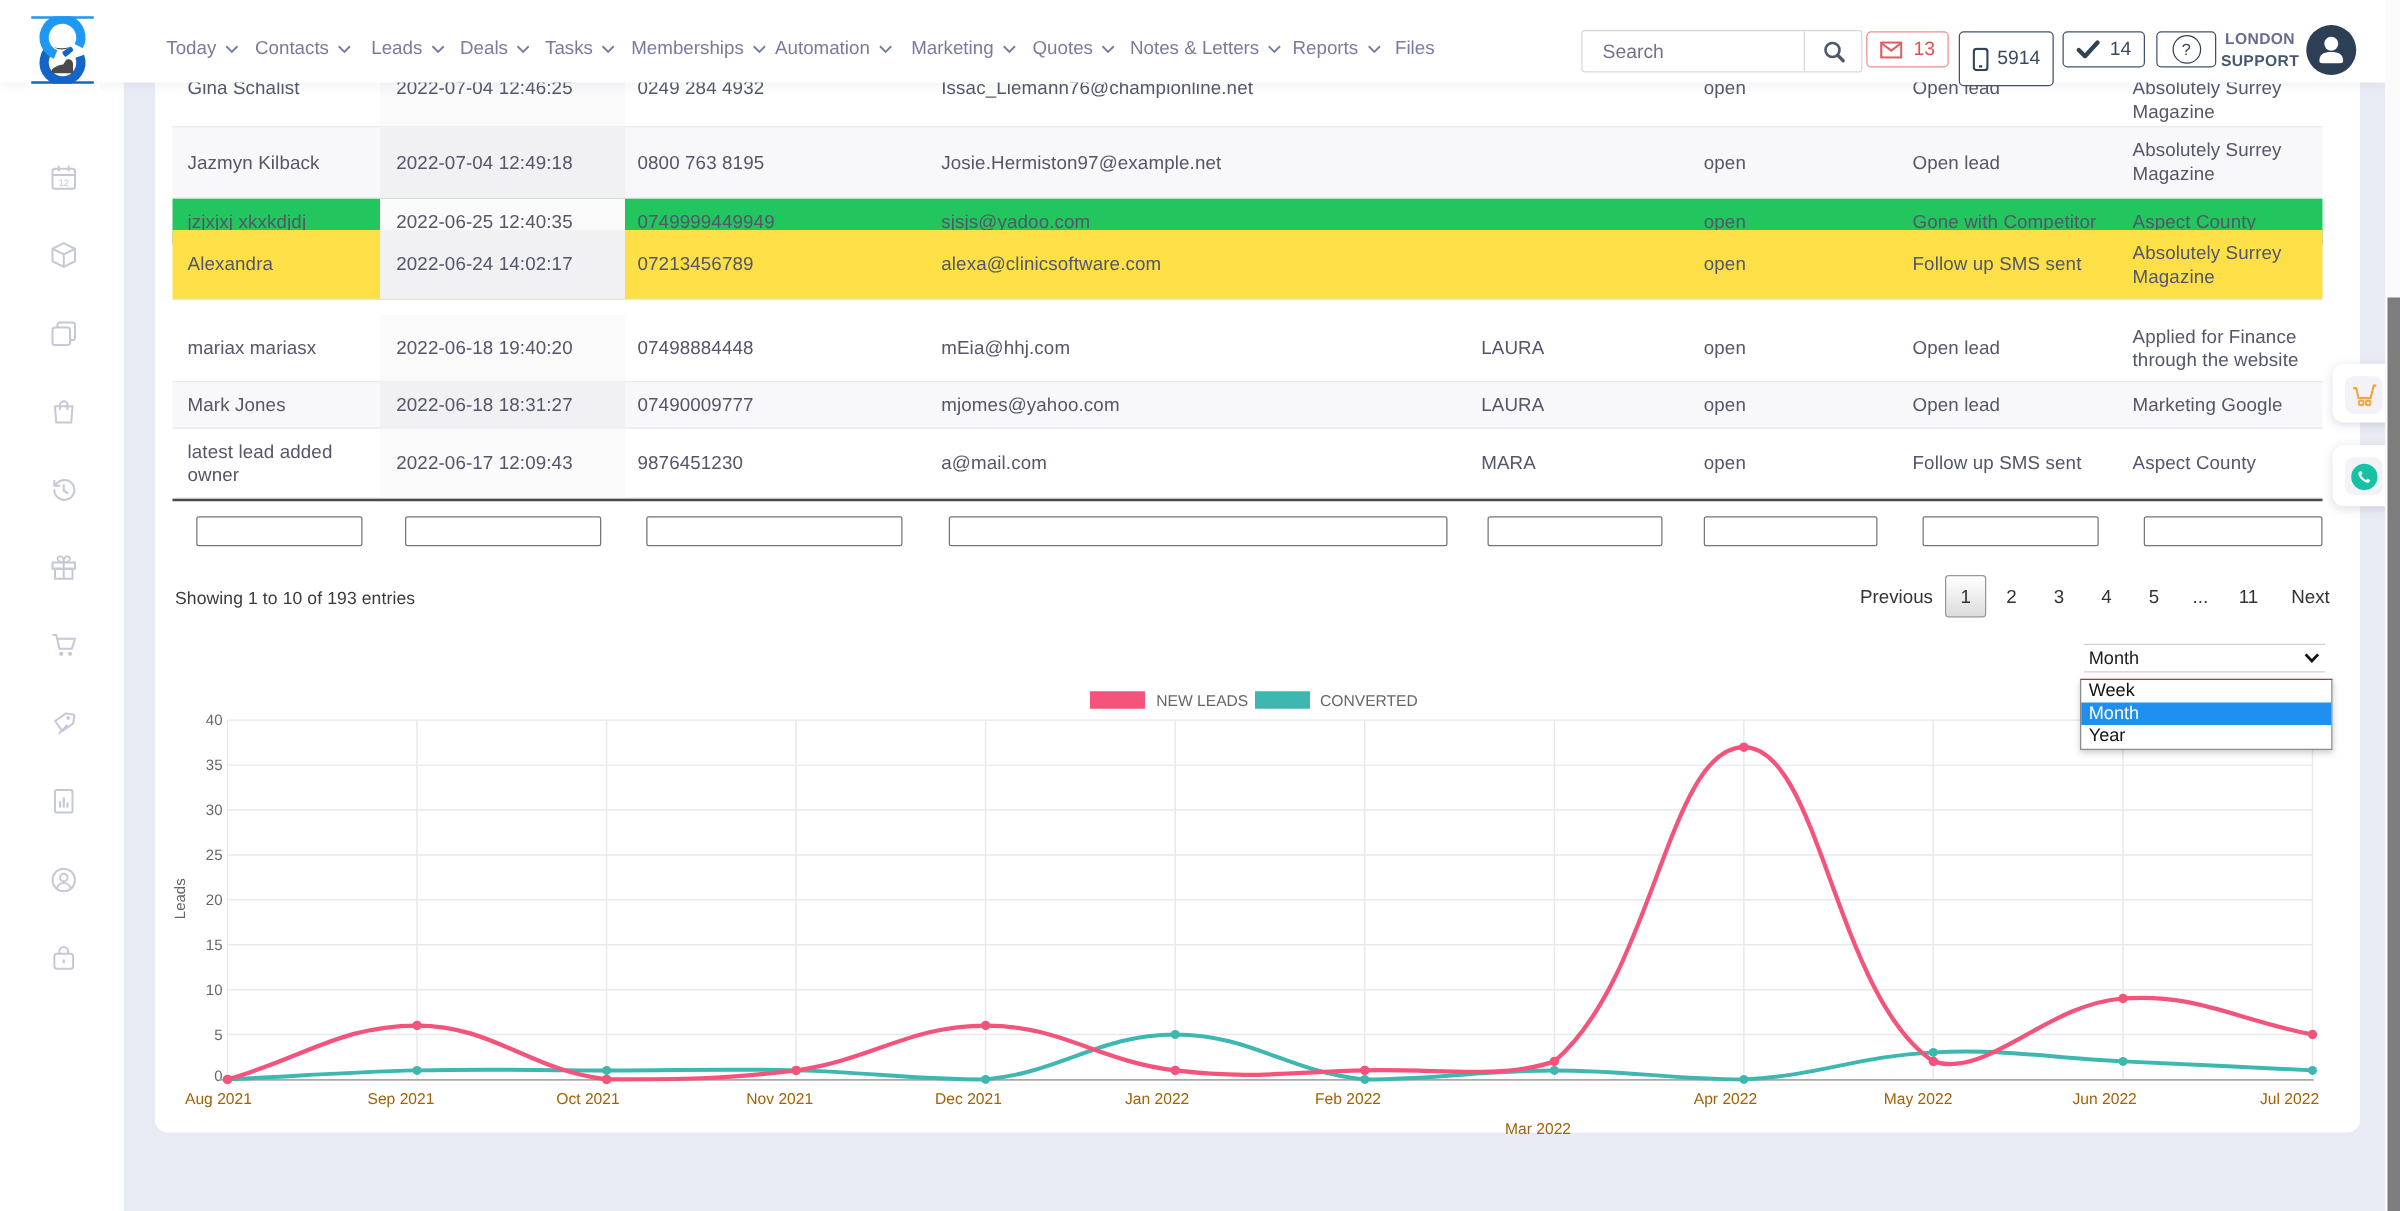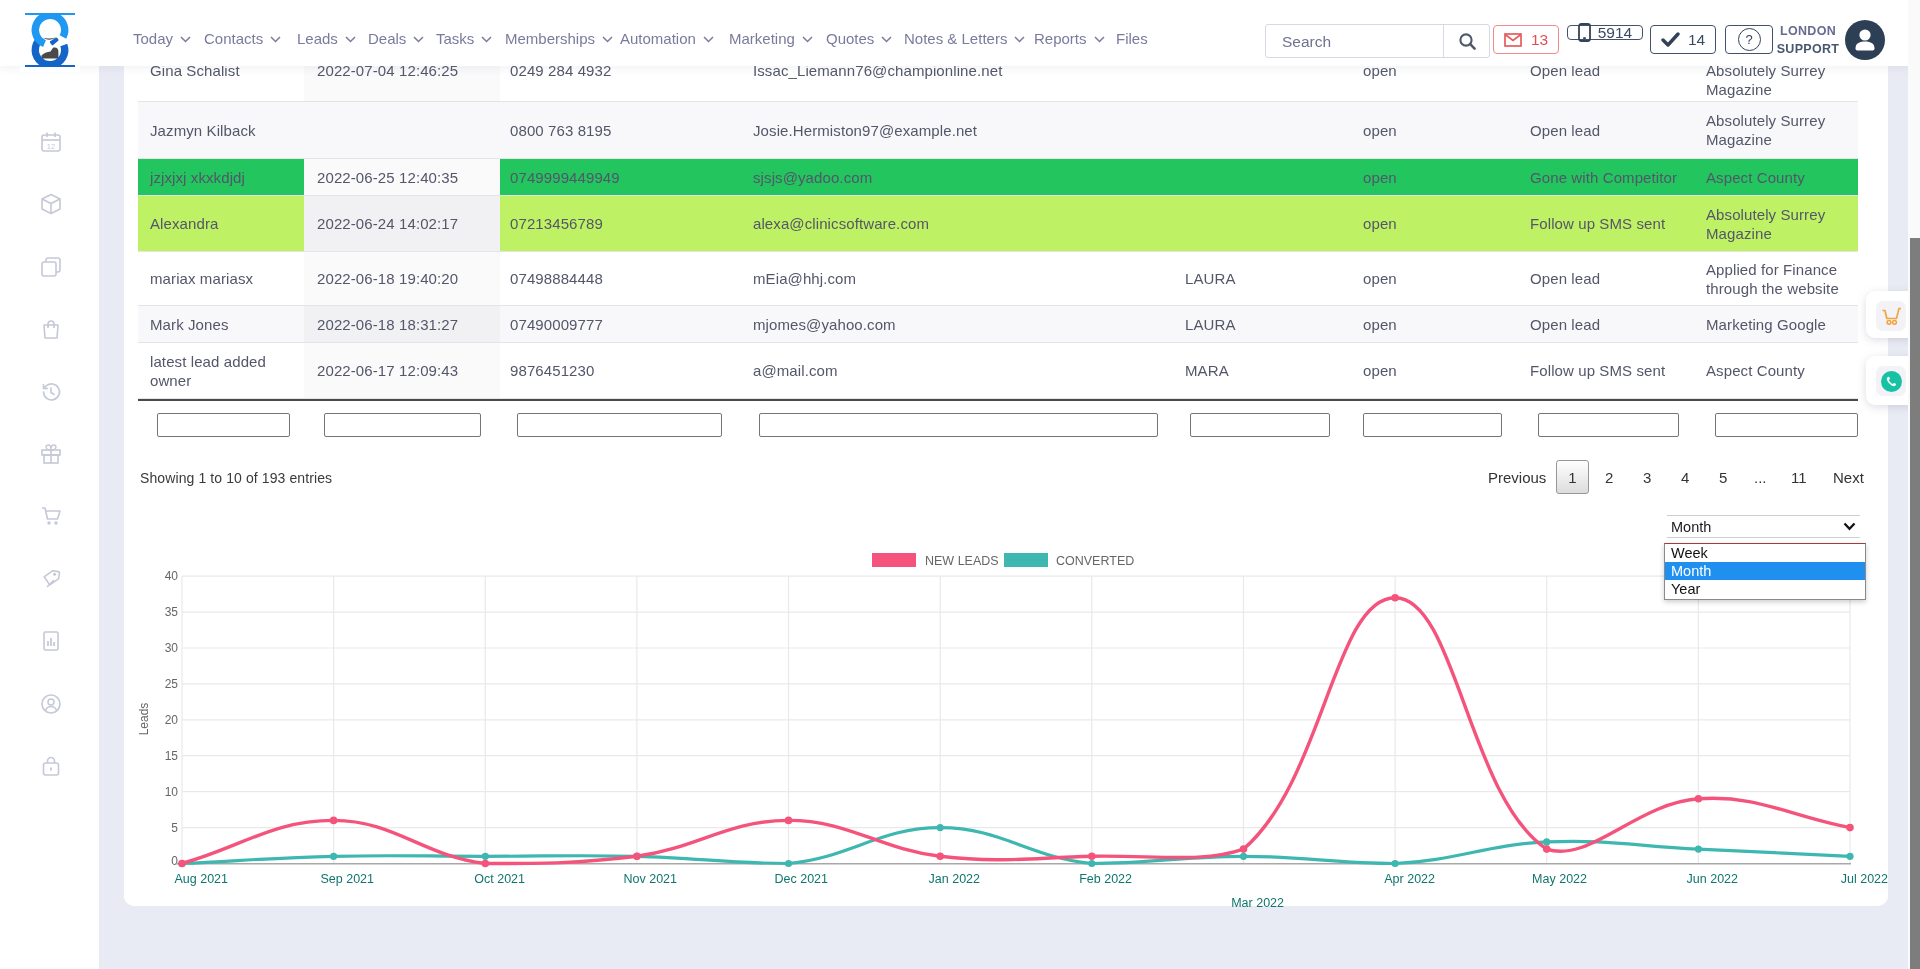--- a/index.html
+++ b/index.html
@@ -10,57 +10,58 @@
   #card { position:absolute; left:124px; top:0; width:1764px; height:906px; background:#fff; border-radius:0 0 10px 10px; }
   #header { position:absolute; left:0; top:0; width:1910px; height:66px; background:#fff; box-shadow:0 3px 8px rgba(130,135,160,0.10); z-index:40; }
   .nav { position:absolute; top:3px; height:70px; display:flex; align-items:center; color:#797b9c; font-size:15px; letter-spacing:0; z-index:41; }
   .chev { margin-left:7px; margin-top:3px; }
   .row { position:absolute; left:138px; width:1720px; border-bottom:1px solid #e4e4e7; }
   .cell { position:absolute; top:0; height:100%; display:flex; align-items:center; font-size:15px; color:#54566a; line-height:19px; letter-spacing:0.1px; }
   .r0 .cell { align-items:flex-start; padding-top:14.5px; }
   .fbox { position:absolute; height:24px; top:413px; border:1px solid #757575; background:#fff; border-radius:2px; }
   .pg { position:absolute; top:462px; height:31px; display:flex; align-items:center; font-size:15px; color:#333; }
   .tickY { position:absolute; width:30px; text-align:right; font-size:12px; color:#666; }
-  .tickX { position:absolute; width:80px; text-align:right; font-size:12.5px; color:#0f766e; }
+  .tickX { position:absolute; width:80px; text-align:left; font-size:12.5px; color:#a16207; }
 </style>
 </head>
 <body>
 <div id="sidebar"></div>
 <div id="card"></div>
 
 <div class="row r0" style="top:46px;height:56px;background:#ffffff;">
   <div class="cell" style="left:0px;width:166px;padding-left:12px;">Gina Schalist</div>
   <div class="cell" style="left:166px;width:196px;padding-left:13px;background:#fafafb;">2022-07-04 12:46:25</div>
   <div class="cell" style="left:362px;width:245px;padding-left:10px;">0249 284 4932</div>
   <div class="cell" style="left:607px;width:430px;padding-left:8px;">Issac_Liemann76@championline.net</div>
   <div class="cell" style="left:1037px;width:180px;padding-left:10px;"></div>
   <div class="cell" style="left:1217px;width:138px;padding-left:8px;">open</div>
   <div class="cell" style="left:1384px;width:176px;padding-left:8px;">Open lead</div>
   <div class="cell" style="left:1560px;width:160px;padding-left:8px;">Absolutely Surrey Magazine</div>
 </div>
 <div class="row" style="top:102px;height:57px;background:#f8f8fa;">
   <div class="cell" style="left:0px;width:166px;padding-left:12px;">Jazmyn Kilback</div>
+  <div class="cell" style="left:166px;width:196px;padding-left:13px;background:#f1f1f4;">2022-07-04 12:49:18</div>
   <div class="cell" style="left:362px;width:245px;padding-left:10px;">0800 763 8195</div>
   <div class="cell" style="left:607px;width:430px;padding-left:8px;">Josie.Hermiston97@example.net</div>
   <div class="cell" style="left:1037px;width:180px;padding-left:10px;"></div>
   <div class="cell" style="left:1217px;width:138px;padding-left:8px;">open</div>
   <div class="cell" style="left:1384px;width:176px;padding-left:8px;">Open lead</div>
   <div class="cell" style="left:1560px;width:160px;padding-left:8px;">Absolutely Surrey Magazine</div>
 </div>
 <div class="row" style="top:159px;height:37px;background:#22c55e;">
   <div class="cell" style="left:0px;width:166px;padding-left:12px;">jzjxjxj xkxkdjdj</div>
   <div class="cell" style="left:166px;width:196px;padding-left:13px;background:#fafafb;">2022-06-25 12:40:35</div>
   <div class="cell" style="left:362px;width:245px;padding-left:10px;">0749999449949</div>
   <div class="cell" style="left:607px;width:430px;padding-left:8px;">sjsjs@yadoo.com</div>
   <div class="cell" style="left:1037px;width:180px;padding-left:10px;"></div>
   <div class="cell" style="left:1217px;width:138px;padding-left:8px;">open</div>
   <div class="cell" style="left:1384px;width:176px;padding-left:8px;">Gone with Competitor</div>
   <div class="cell" style="left:1560px;width:160px;padding-left:8px;">Aspect County</div>
 </div>
-<div class="row" style="top:196px;height:56px;background:#bef264;">
+<div class="row" style="top:184px;height:56px;background:#fde047;">
   <div class="cell" style="left:0px;width:166px;padding-left:12px;">Alexandra</div>
   <div class="cell" style="left:166px;width:196px;padding-left:13px;background:#f1f1f4;">2022-06-24 14:02:17</div>
   <div class="cell" style="left:362px;width:245px;padding-left:10px;">07213456789</div>
   <div class="cell" style="left:607px;width:430px;padding-left:8px;">alexa@clinicsoftware.com</div>
   <div class="cell" style="left:1037px;width:180px;padding-left:10px;"></div>
   <div class="cell" style="left:1217px;width:138px;padding-left:8px;">open</div>
   <div class="cell" style="left:1384px;width:176px;padding-left:8px;">Follow up SMS sent</div>
   <div class="cell" style="left:1560px;width:160px;padding-left:8px;">Absolutely Surrey Magazine</div>
 </div>
 <div class="row" style="top:252px;height:54px;background:#ffffff;">
@@ -258,21 +259,21 @@
       <line x1="12.2" y1="12.2" x2="16.6" y2="16.6" stroke="#4e5a6b" stroke-width="2.6" stroke-linecap="round"></line>
     </svg>
 </div>
 <div class="abs" style="left:1493px;top:25px;width:66px;height:29px;border:1.5px solid #ef8b8b;border-radius:4px;background:#fff;z-index:45;display:flex;align-items:center;justify-content:center;">
 <svg width="18" height="14" viewBox="0 0 18 14">
       <rect x="1" y="1" width="16" height="12" fill="none" stroke="#e55c5e" stroke-width="1.7"></rect>
       <path d="M1.5 1.8 L9 7.5 L16.5 1.8" fill="none" stroke="#e55c5e" stroke-width="1.7"></path>
     </svg>
 <span style="font-size:15.5px;color:#e04f52;margin-left:9px;">13</span>
   </div>
-<div class="abs" style="left:1567px;top:25px;width:76px;height:15px;border:1.5px solid #42526b;border-radius:4px;background:#fff;z-index:45;display:flex;align-items:center;justify-content:center;">
+<div class="abs" style="left:1567px;top:25px;width:76px;height:44px;border:1.5px solid #42526b;border-radius:4px;background:#fff;z-index:45;display:flex;align-items:center;justify-content:center;">
 <svg width="13" height="19" viewBox="0 0 13 19">
       <rect x="1" y="1" width="11" height="17" rx="2.2" fill="none" stroke="#32435a" stroke-width="1.8"></rect>
       <rect x="5.2" y="14.2" width="2.6" height="1.8" fill="#32435a"></rect>
     </svg>
 <span style="font-size:15.5px;color:#3a4b61;margin-left:7px;">5914</span>
   </div>
 <div class="abs" style="left:1650px;top:25px;width:66px;height:29px;border:1.5px solid #42526b;border-radius:4px;background:#fff;z-index:45;display:flex;align-items:center;justify-content:center;">
 <svg width="19" height="15" viewBox="0 0 19 15">
       <path d="M2 8 L7 13 L17 2" fill="none" stroke="#2f4256" stroke-width="3.4" stroke-linecap="round" stroke-linejoin="round"></path>
     </svg>

